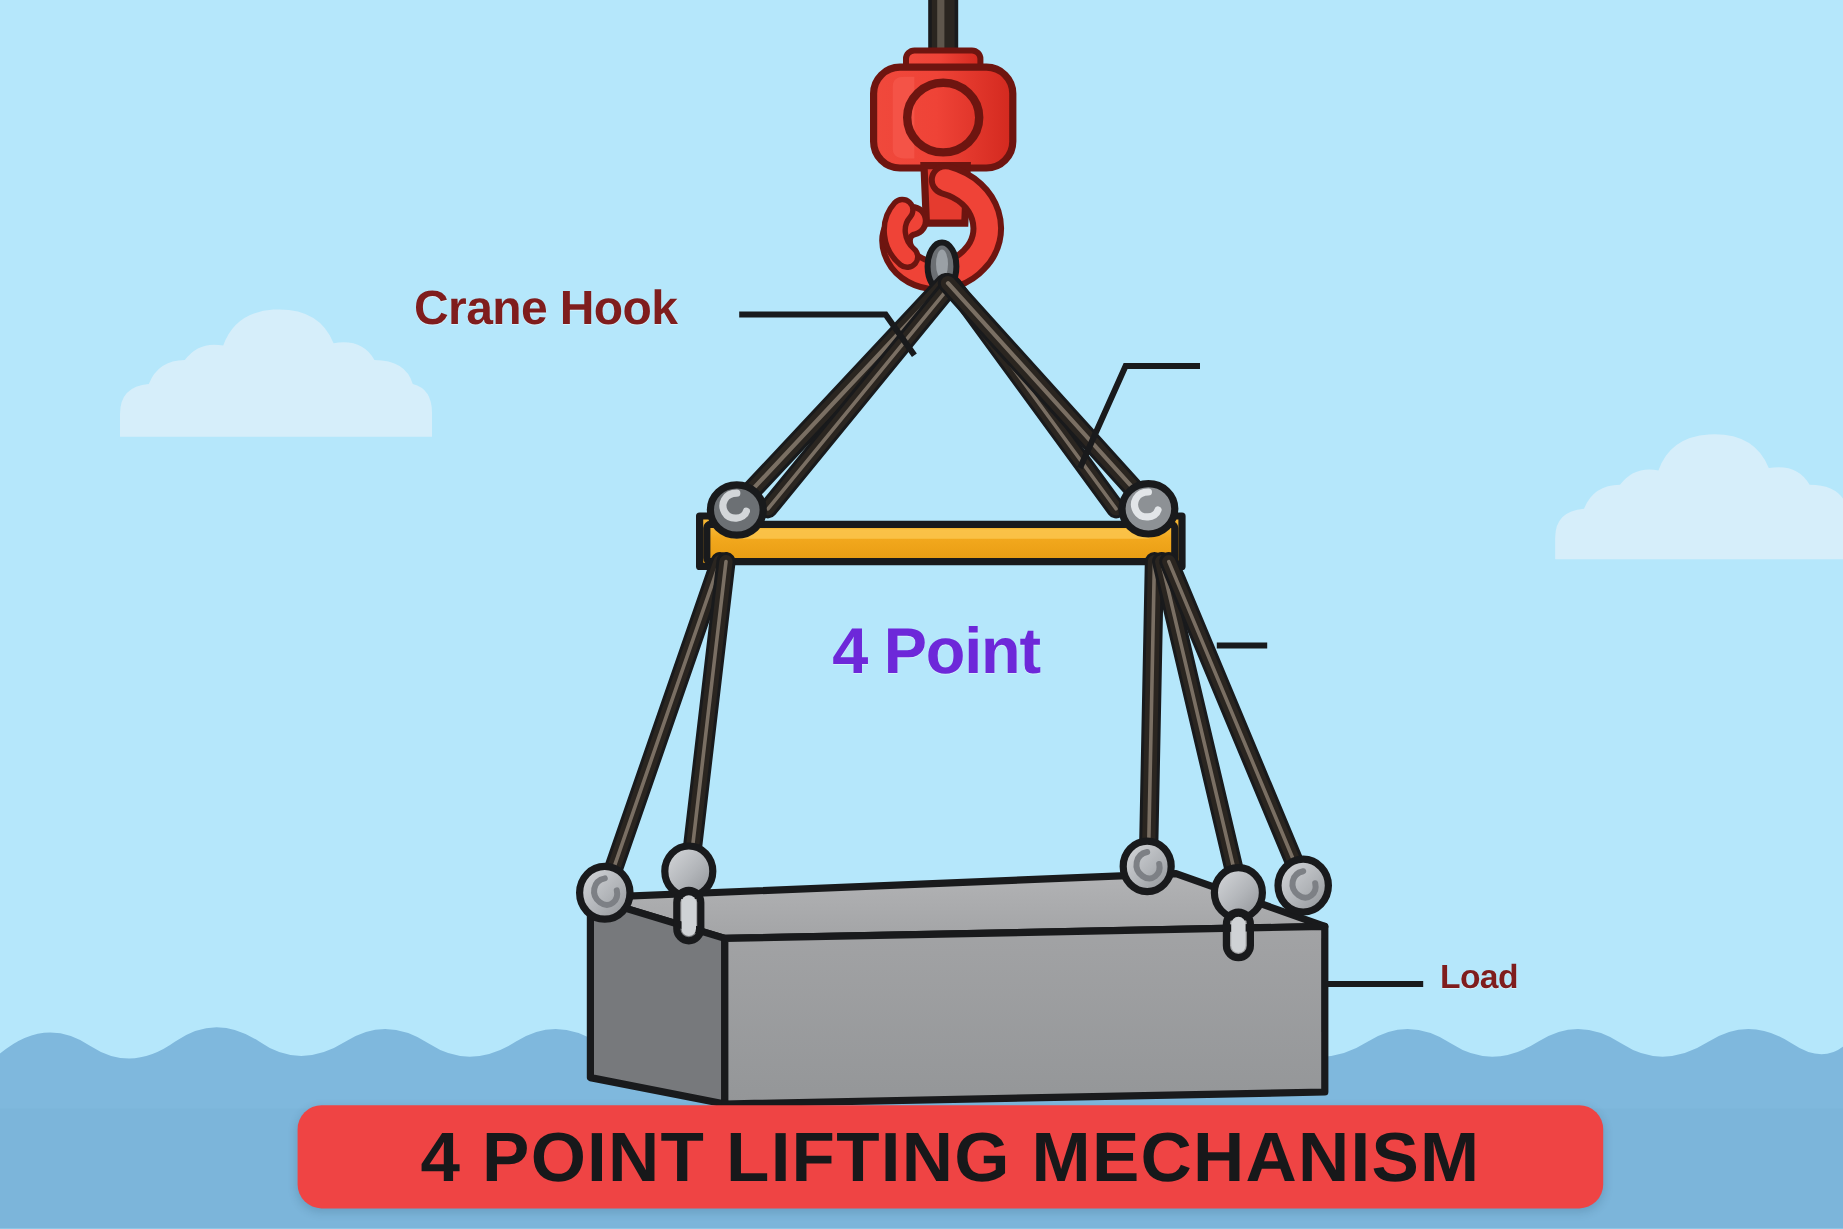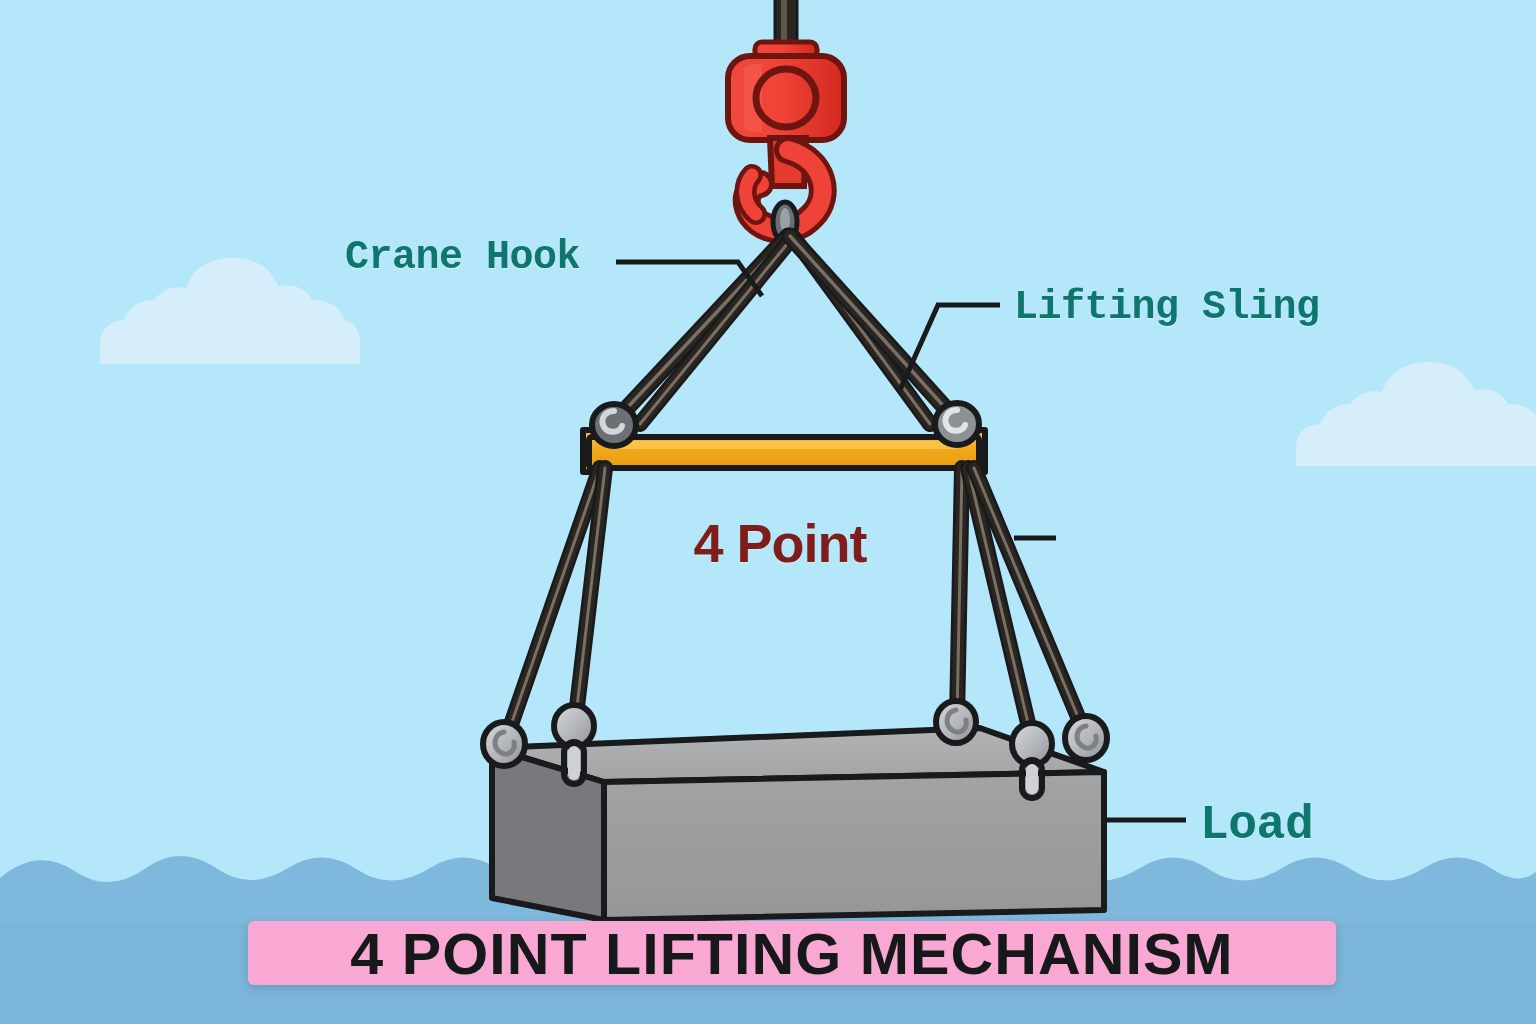--- a/index.html
+++ b/index.html
@@ -8,50 +8,50 @@
     background:#b5e7fb;
     font-family:"Liberation Sans", sans-serif;
     position:relative;
   }
   #stage{position:absolute;left:0;top:0;width:1536px;height:1024px;}
   svg#scene{position:absolute;left:0;top:0;width:1536px;height:1024px;display:block;}
 
   
   .lbl{
     position:absolute;
-    font-family:Liberation Mono, monospace;
+    font-family:Liberation Sans, sans-serif;
     font-weight:bold;
-    color:#0f766e;
+    color:#7f1d1d;
     white-space:nowrap;
     letter-spacing:-0.5px;
     text-shadow:0 1px 0 rgba(255,255,255,.45);
   }
   #lbl-crane-hook{left:345px;top:235px;font-size:40px;}
   #lbl-lifting-sling{left:1014px;top:285px;font-size:40px;}
   #lbl-shackle-hook{left:1068px;top:516px;font-size:40px;}
-  #lbl-load{left:1200px;top:798px;font-size:48px;}
+  #lbl-load{left:1200px;top:798px;font-size:28px;}
 
   
   #center-caption{
     position:absolute;left:660px;top:516px;width:240px;
     text-align:center;
     font-family:"Liberation Sans", sans-serif;
     font-weight:bold;font-size:54px;line-height:1.0;
-    color:#7f1d1d;letter-spacing:-1px;
+    color:#6d28d9;letter-spacing:-1px;
     text-shadow:0 1px 0 rgba(255,255,255,.4);
   }
   #center-caption .ln{display:block;}
   #center-caption .ln2{margin-top:14px;}
 
   
   #title-banner{
     position:absolute;left:248px;top:921px;
-    width:1088px;height:64px;
-    background:#f9a8d4;
-    border-radius:6px;
+    width:1088px;height:86px;
+    background:#ef4444;
+    border-radius:20px;
     box-shadow:0 3px 8px rgba(20,50,70,.18);
     display:flex;align-items:center;justify-content:center;
   }
   #title-banner-text{
     font-family:"Liberation Sans Narrow","Liberation Sans", sans-serif;
     font-weight:bold;
     font-size:58px;
     letter-spacing:1px;
     color:#17181a;
     transform:scaleX(1.02);
@@ -256,21 +256,20 @@
     </g>
     <g>
       <path d="M1056 538 L1014 538" fill="none" stroke="#191a1c" stroke-width="5"></path>
     </g>
     <g>
       <path d="M1186 820 L1104 820 M1104 782 L1104 860" fill="none" stroke="#191a1c" stroke-width="5"></path>
     </g>
   </svg>
 
   <div class="lbl" id="lbl-crane-hook">Crane Hook</div>
-  <div class="lbl" id="lbl-lifting-sling">Lifting Sling</div>
   <div class="lbl" id="lbl-load">Load</div>
 
   <div id="center-caption">
     <span class="ln ln1">4 Point</span>
   </div>
 
   <div id="title-banner">
     <span id="title-banner-text">4 POINT LIFTING MECHANISM</span>
   </div>
 

